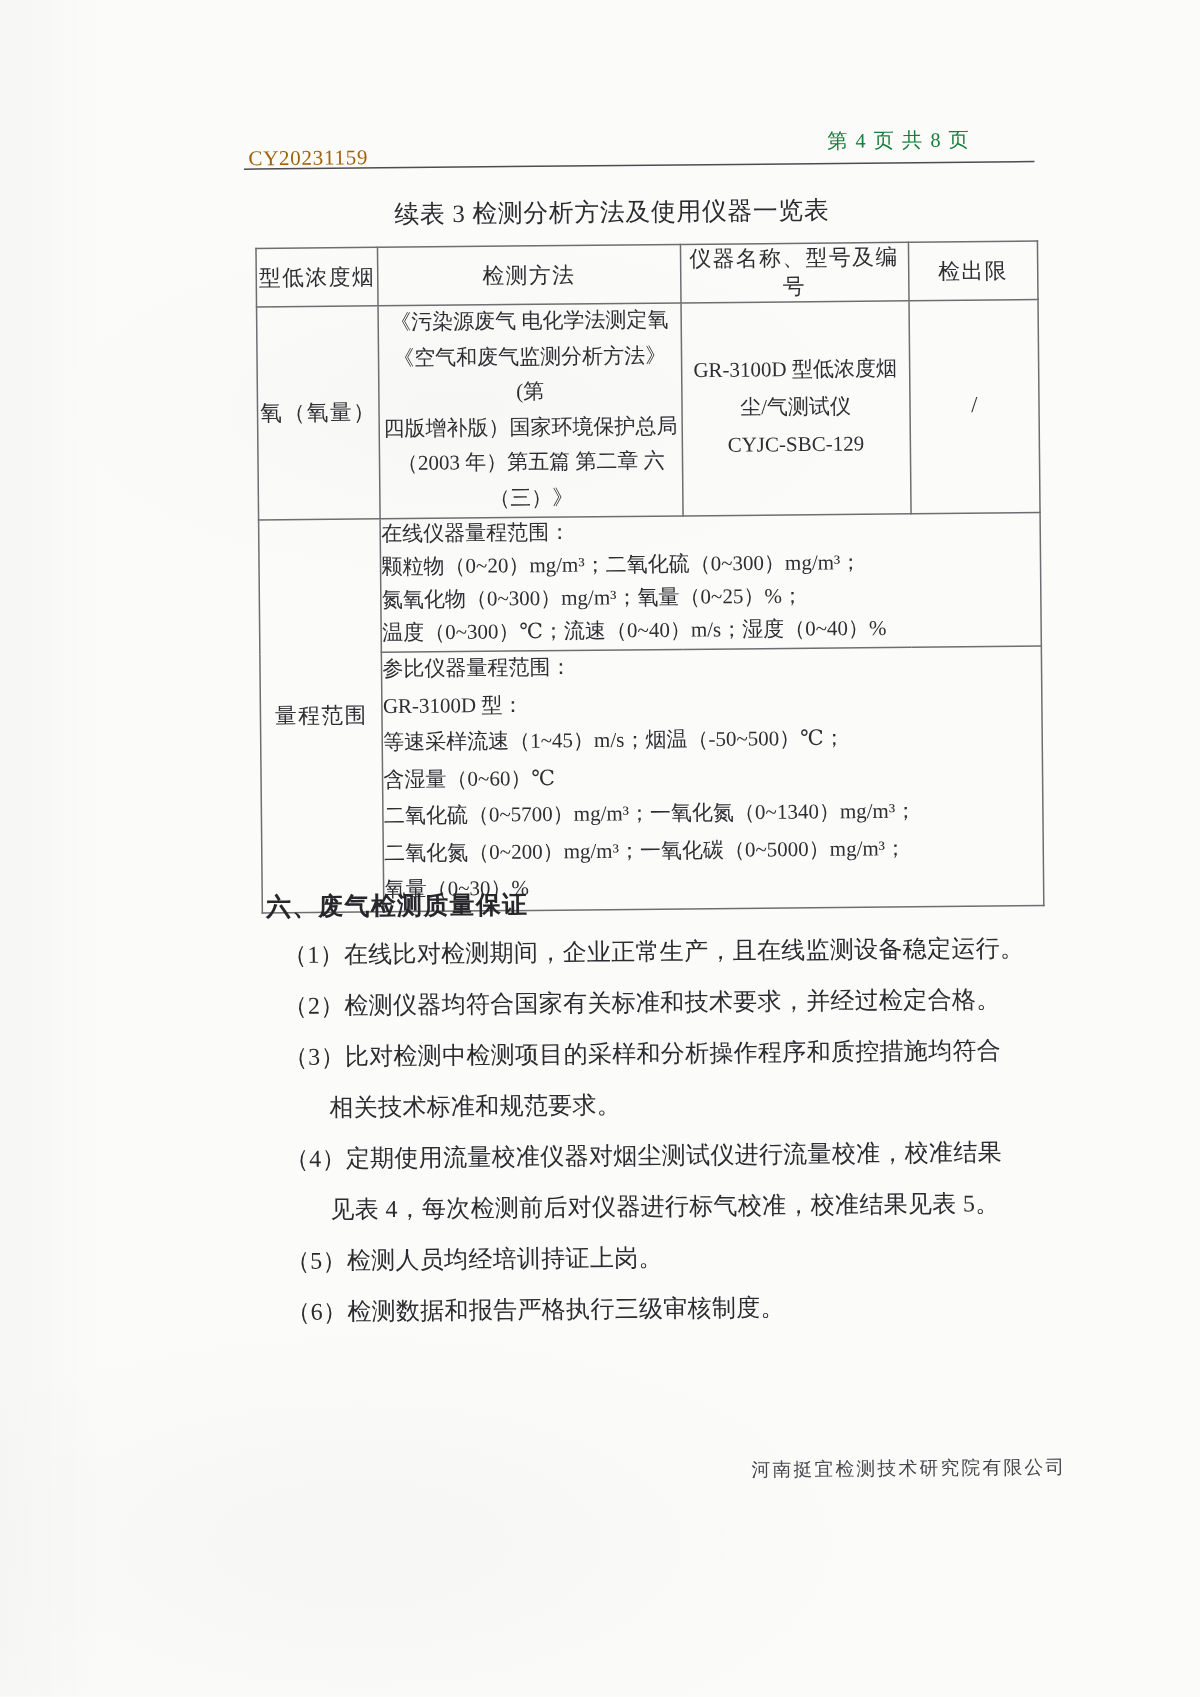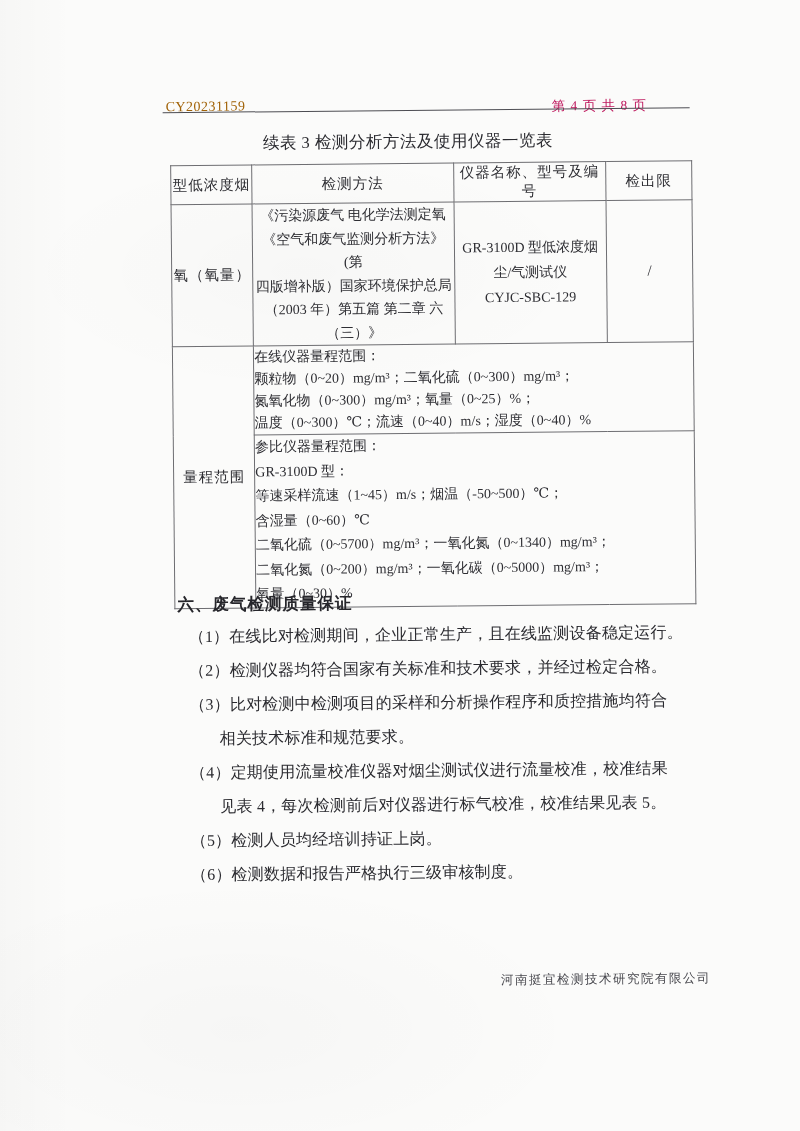--- a/index.html
+++ b/index.html
@@ -23,21 +23,21 @@
     position:absolute;inset:0;
     transform:rotate(-0.55deg);
     transform-origin:50% 50%;
   }
   .doc-code{
     position:absolute;left:170px;top:97px;
     font-size:14px;letter-spacing:0.5px;color:#a16207;
   }
   .page-info{
     position:absolute;left:556px;top:87px;
-    font-size:13.5px;letter-spacing:1px;color:#be185d;margin-top:12px;
+    font-size:13.5px;letter-spacing:1px;color:#15803d;
   }
   .header-rule{
     position:absolute;left:167px;top:110px;width:527px;height:0;
     border-top:1.4px solid #4c4c52;
   }
   .doc-title{
     position:absolute;left:267px;top:131px;
     font-size:16.5px;letter-spacing:0.5px;color:#2b2b30;
   }
   table.dtable{

